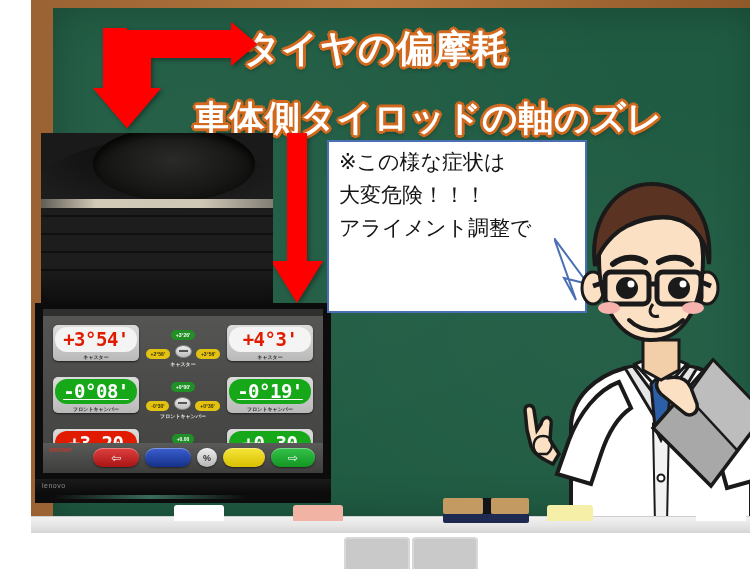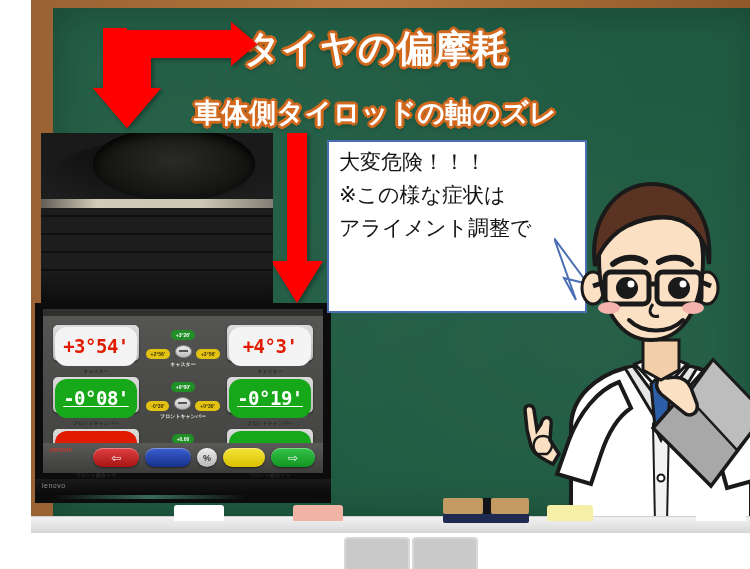--- a/index.html
+++ b/index.html
@@ -36,21 +36,21 @@
   
   .title{position:absolute;color:#ffffff;font-weight:700;white-space:nowrap;
       letter-spacing:.5px;
       text-shadow:
         -2px -2px 0 #d2691e, 2px -2px 0 #d2691e,
         -2px  2px 0 #d2691e, 2px  2px 0 #d2691e,
         -3px 0 0 #d2691e, 3px 0 0 #d2691e,
          0 -3px 0 #d2691e, 0 3px 0 #d2691e,
          0 3px 5px rgba(0,0,0,.45);}
   #title1{left:212px;top:24px;font-size:37px;}
-  #title2{left:163px;top:95px;font-size:27px;}
+  #title2{left:163px;top:95px;font-size:35px;}
 
   
   .arrow-wrap{position:absolute;}
   .arrow-wrap svg{display:block;filter:drop-shadow(2px 2px 2px rgba(0,0,0,.35));}
 
   
   .tire{position:absolute;left:10px;top:133px;width:232px;height:172px;
       background:#1a1a1a;overflow:hidden;}
   .tire-body{position:absolute;left:-18px;top:6px;width:268px;height:200px;
       border-radius:50% 50% 46% 46%/34% 34% 50% 50%;
@@ -74,21 +74,21 @@
       background:#0c0c0c;}
   .screen{position:absolute;left:8px;top:6px;width:280px;height:164px;
       background:#4e4e4e;
       background-image:linear-gradient(180deg,#565654 0%,#4a4a48 50%,#434341 100%);}
   .topbar{position:absolute;left:0;top:0;width:280px;height:7px;background:#2f2f2e;}
 
   .val-card{position:absolute;width:86px;height:36px;
       background:linear-gradient(180deg,#dcdcdc,#b9b9b9);
       border-radius:5px;padding:2px;box-sizing:border-box;
       box-shadow:0 1px 2px rgba(0,0,0,.6);}
-  .val-face{width:82px;height:39px;display:flex;align-items:center;justify-content:center;
+  .val-face{width:82px;height:25px;display:flex;align-items:center;justify-content:center;
       font-family:"DejaVu Sans Mono","Liberation Mono",monospace;
       font-weight:700;font-size:19px;line-height:1;border-radius:12px;letter-spacing:-.5px;}
   .val-face.white{background:#f4f4f4;color:#e01b00;}
   .val-face.green{background:#17a81a;color:#ffffff;text-decoration:underline;}
   .val-face.red{background:#e01b00;color:#ffffff;}
   .val-lbl{width:82px;height:9px;display:flex;align-items:center;justify-content:center;
       font-size:5px;color:#2a2a2a;font-weight:700;}
 
   .mid-col{position:absolute;width:96px;text-align:center;}
   .pill{display:inline-block;border-radius:7px;font-size:5px;font-weight:700;
@@ -232,22 +232,22 @@
         <div class="tbtn" style="left:228px;width:44px;background:linear-gradient(180deg,#34c24a,#129622);display:flex;align-items:center;justify-content:center;color:#fff;font-size:12px;">⇨</div>
       </div>
     </div>
 
     <div class="bezel"></div>
     <div class="brand">lenovo</div>
     <div class="stand"></div>
   </div>
 
   <div class="infobox">
+    <p>※この様な症状は</p>
     <p> 大変危険！！！</p>
-    <p>※この様な症状は</p>
     <p>アライメント調整で</p>
   </div>
 
   <div class="tail">
     <svg width="64" height="70" viewBox="0 0 64 70">
       <path d="M0 0 L34 46 L10 40 L22 62 Z" fill="#ffffff" stroke="#4a6fb5" stroke-width="2"></path>
     </svg>
   </div>
 
   <div class="char">

